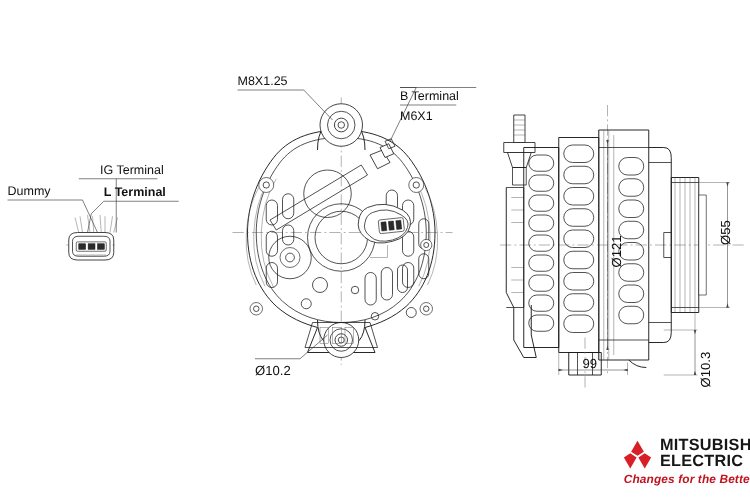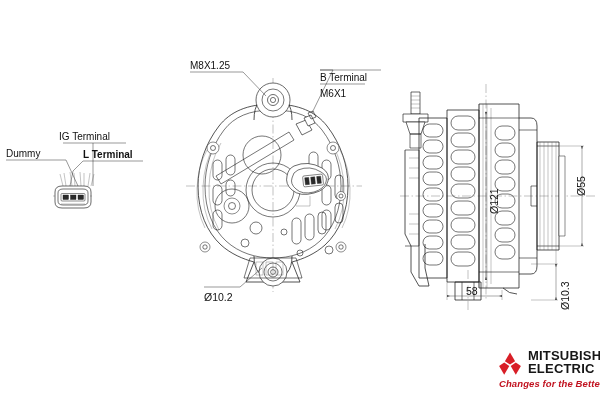--- a/index.html
+++ b/index.html
@@ -307,32 +307,32 @@
     <path class="dimln" marker-start="url(#arS)" marker-end="url(#ar)" d="M447,296 H502"></path>
     <path class="hair" d="M447,282 V300 M502,290 V300"></path>
 
     <path class="dimln" marker-start="url(#arS)" marker-end="url(#ar)" d="M556,264 V300"></path>
     <path class="hair" d="M531,264 H558 M531,300 H558"></path>
     <path class="hair" d="M556,264 L556,250"></path>
   </g>
 </svg>
 
 <div class="lbl" style="left:6px;top:148px;text-align:center;">Dummy</div>
-<div class="lbl" style="left:59px;top:131px;">IG Terminal</div>
+<div class="lbl" style="left:80px;top:131px;">IG Terminal</div>
 <div class="lbl" style="left:83px;top:149px;font-weight:bold;">L Terminal</div>
 
 <div class="lbl" style="left:190px;top:60px;">M8X1.25</div>
 <div class="lbl" style="left:320px;top:72px;">B Terminal</div>
 <div class="lbl" style="left:320px;top:88px;">M6X1</div>
 
 <div class="dim" style="left:204px;top:292px;">Ø10.2</div>
 
 <div class="dim vert" style="left:489px;top:214px;">Ø121</div>
 <div class="dim vert" style="left:576px;top:196px;">Ø55</div>
-<div class="dim" style="left:466px;top:286px;">58</div>
+<div class="dim" style="left:466px;top:286px;">99</div>
 <div class="dim vert" style="left:560px;top:310px;">Ø10.3</div>
 
 <div id="logo">
   <svg class="mark" viewBox="0 0 26 24">
     <g fill="#d81e27">
       <path d="M13,0.5 L18.1,9.3 L13,12.6 L7.9,9.3 Z"></path>
       <path d="M7.2,10.6 L12.3,13.9 L7.2,22.7 L2.1,13.9 Z"></path>
       <path d="M18.8,10.6 L23.9,13.9 L18.8,22.7 L13.7,13.9 Z"></path>
     </g>
   </svg>

